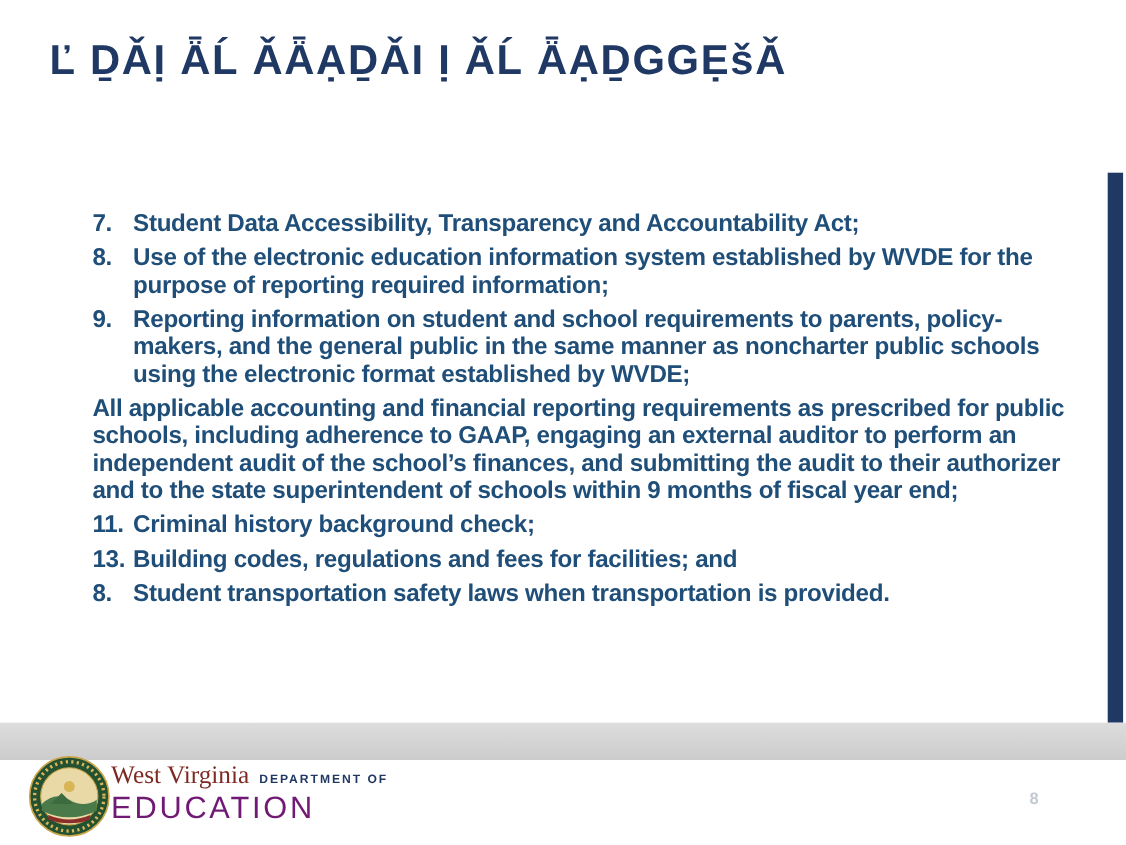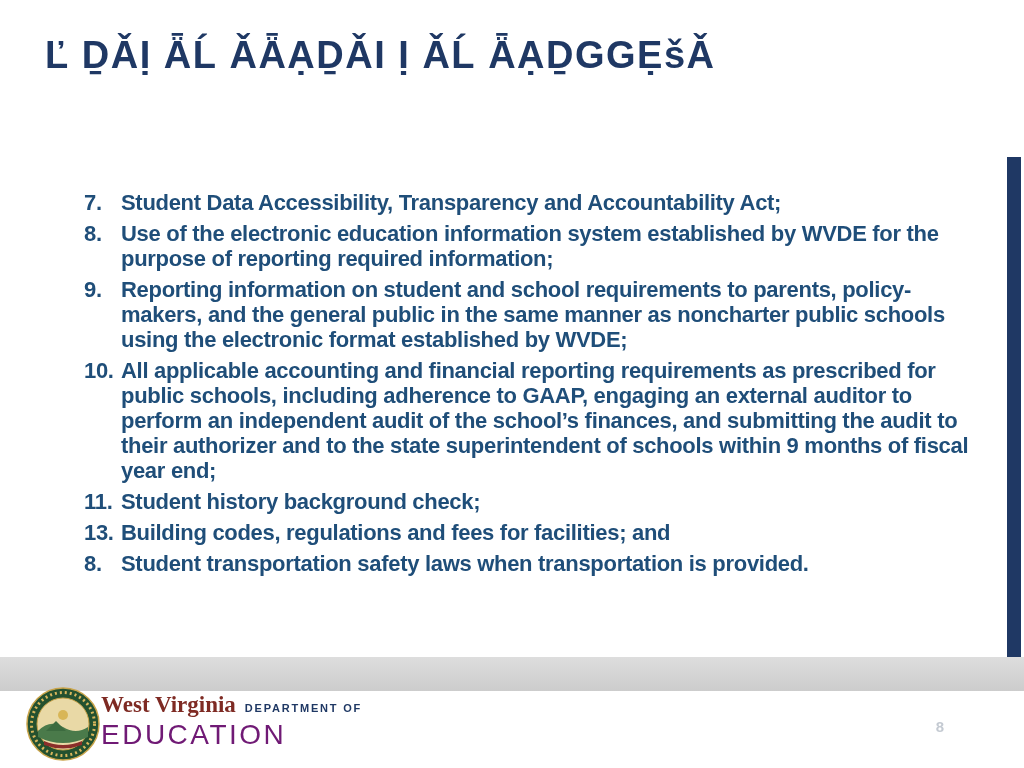--- a/index.html
+++ b/index.html
@@ -95,21 +95,21 @@
     top: 692px;
   }
   .brand-top {
     display: flex;
     align-items: baseline;
     gap: 9px;
     white-space: nowrap;
   }
   .brand-name {
     font-family: "Liberation Serif", serif;
-    font-weight: bold;
+    font-weight: normal;
     font-size: 23px;
     color: #7E2A23;
   }
   .brand-dept {
     font-size: 11px;
     font-weight: bold;
     letter-spacing: 1.8px;
     color: #1F3864;
   }
   .brand-main {
@@ -148,26 +148,25 @@
     </div>
     <div class="row">
       <span class="num">8.</span>
       <span class="txt">Use of the electronic education information system established by WVDE for the purpose of reporting required information;</span>
     </div>
     <div class="row">
       <span class="num">9.</span>
       <span class="txt">Reporting information on student and school requirements to parents, policy-makers, and the general public in the same manner as noncharter public schools using the electronic format established by WVDE;</span>
     </div>
     <div class="row">
-      <span class="num">10.</span>
       <span class="txt">All applicable accounting and financial reporting requirements as prescribed for public schools, including adherence to GAAP, engaging an external auditor to perform an independent audit of the school’s finances, and submitting the audit to their authorizer and to the state superintendent of schools within 9 months of fiscal year end;</span>
     </div>
     <div class="row">
       <span class="num">11.</span>
-      <span class="txt">Student history background check;</span>
+      <span class="txt">Criminal history background check;</span>
     </div>
     <div class="row">
       <span class="num">13.</span>
       <span class="txt">Building codes, regulations and fees for facilities; and</span>
     </div>
     <div class="row">
       <span class="num">8.</span>
       <span class="txt">Student transportation safety laws when transportation is provided.</span>
     </div>
   </div>

